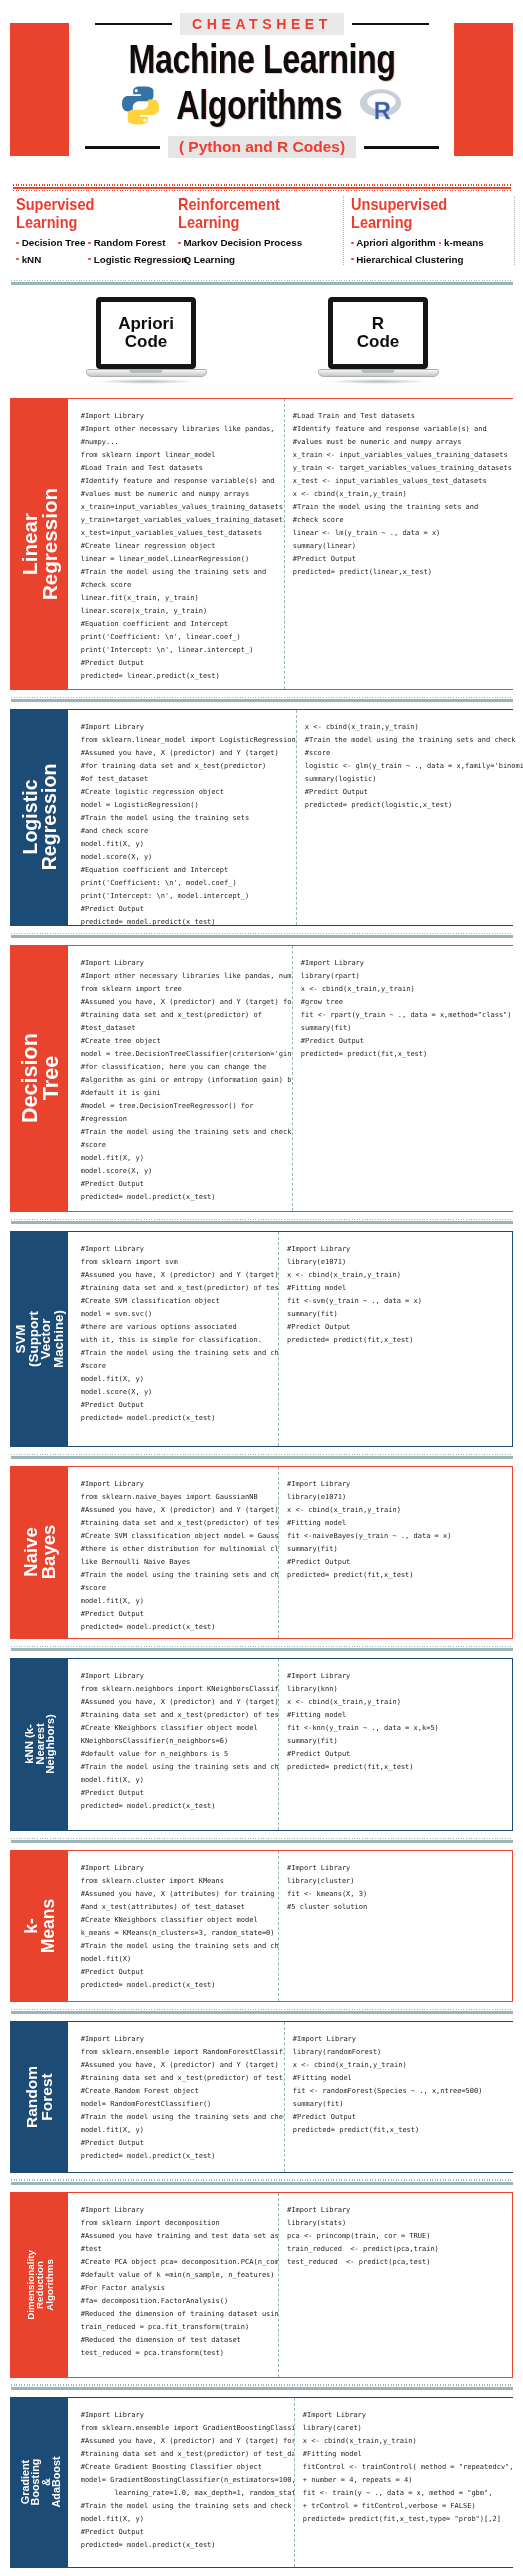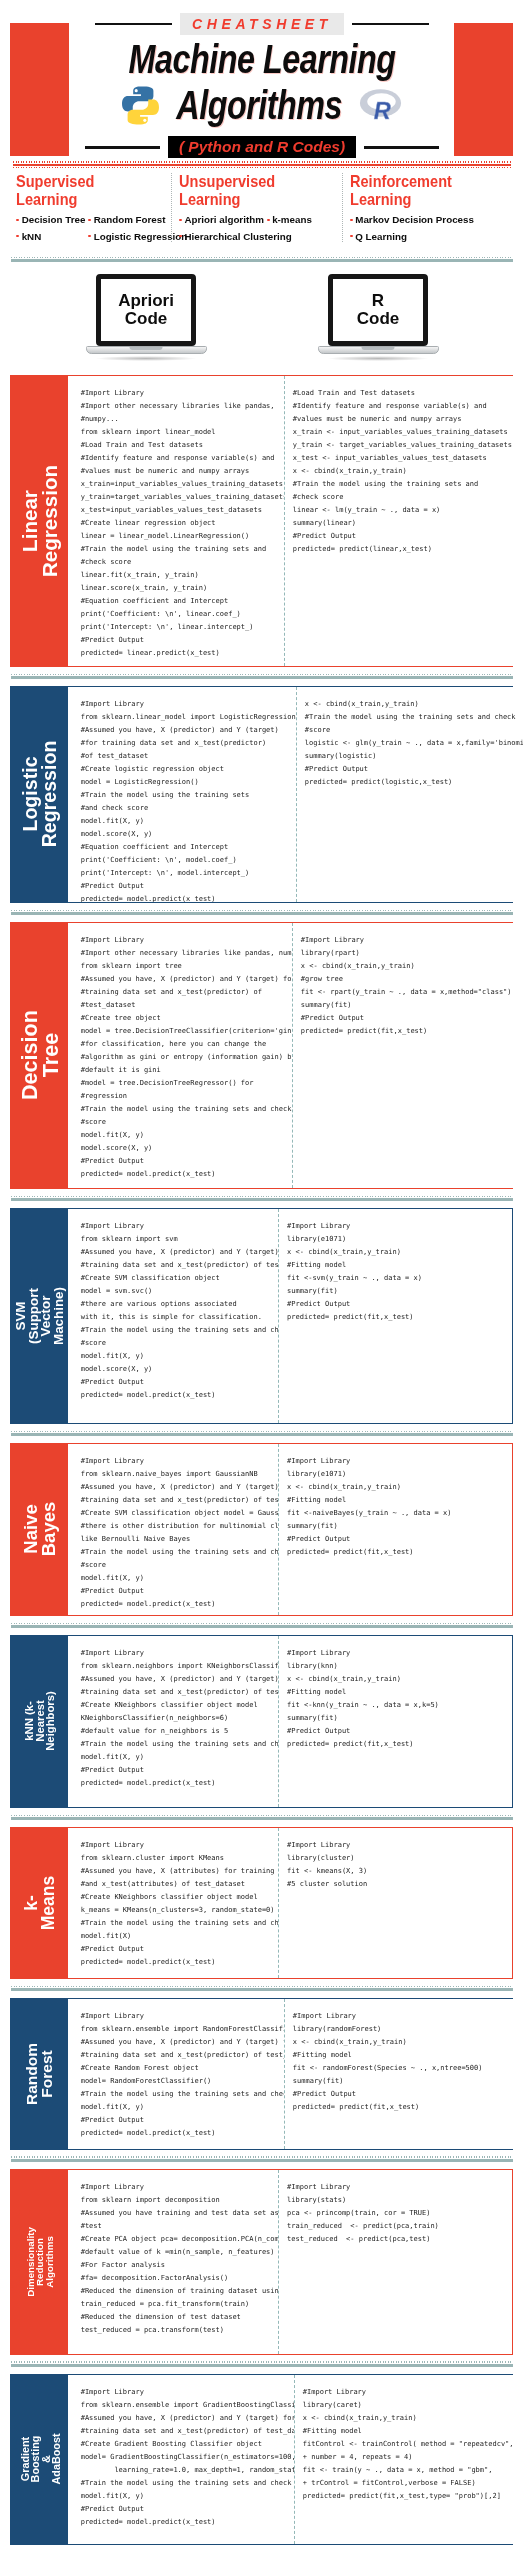--- a/index.html
+++ b/index.html
@@ -1,37 +1,37 @@
 <!DOCTYPE html>
 <html style="font-size:8.2px"><head>
 <meta charset="utf-8">
 <style>
   * { margin:0; padding:0; box-sizing:border-box; }
   body { background:#fff; font-family:"Liberation Sans", sans-serif; }
   .page { position:relative; width:524px; height:2688px; margin:0 auto; background:#fff; overflow:hidden; }
 
   
-  .header { position:relative; height:161px; margin-bottom:0;font-style:italic; }
+  .header { position:relative; height:161px; margin-bottom:23px; }
   .red-rect { position:absolute; top:23px; width:59px; height:133px; background:#E9422D; }
   .red-rect.left { left:10.3px; }
   .red-rect.right { right:11.3px; }
   .kicker-row { display:flex; align-items:center; justify-content:center; padding-top:13.4px; gap:7.2px; }
   .kicker-line { width:77px; height:2.6px; background:#111; }
   .kicker-box { background:#e9e9e9; padding:2.6px 12.4px; }
   .kicker-text { color:#F03C2E; font-size:14px; font-weight:900; letter-spacing:4.6px; }
   .big-title { text-align:center; font-weight:900; color:#0d0d0d; font-size:34px; letter-spacing:-0.5px;
                transform:scale(0.95,1.18); transform-origin:center; line-height:1.0;
                text-shadow:1px 1px 0 rgba(240,60,46,.28); }
   .title-row1 { margin-top:7.2px; }
   .title-row2 { display:flex; align-items:center; justify-content:center; gap:10px; margin-top:8.2px; }
   .logo-py { width:43px; height:43px; }
   .logo-r  { width:49px; height:39px; }
   .subtitle-row { display:flex; align-items:center; justify-content:center; gap:7.2px; margin-top:9.3px; }
   .sub-line { width:75px; height:2.6px; background:#111; }
-  .subtitle-box { background:#000000; padding:2.1px 11.3px; }
+  .subtitle-box { background:#e5e5e5; padding:2.1px 11.3px; }
   .subtitle-text { color:#F03C2E; font-size:15.5px; font-weight:900; }
 
   
   .red-sep { margin:0 13px 5.2px; }
   .dotrow-red { height:1.5px; background-image:repeating-linear-gradient(90deg,#E9422D 0 1px,transparent 1px 2.6px); }
   .barrow-red { height:2.1px; background:#E9422D; margin:1px 0; }
   .sep { margin:6.7px 11.3px 7.2px; }
   .sep-dots { height:1.5px; background-image:repeating-linear-gradient(90deg,#9cb6b6 0 1px,transparent 1px 2.6px); }
   .sep-bar { height:2.6px; background:#9ab5b5; margin-top:1px; }
 
@@ -146,47 +146,47 @@
           <div class="type-item">
               <span class="dot"></span>
               <span>kNN</span>
             </div>
           <div class="type-item">
               <span class="dot"></span>
               <span>Logistic Regression</span>
             </div>
         </div>
       </div>
+      <div class="type-col c3">
+        <div class="type-header">Reinforcement Learning</div>
+        <div class="type-items one-col">
+          <div class="type-item">
+              <span class="dot"></span>
+              <span>Markov Decision Process</span>
+            </div>
+          <div class="type-item">
+              <span class="dot"></span>
+              <span>Q Learning</span>
+            </div>
+        </div>
+      </div>
       <div class="type-col c2">
         <div class="type-header">Unsupervised Learning</div>
         <div class="type-items">
           <div class="type-item">
               <span class="dot"></span>
               <span>Apriori algorithm</span>
             </div>
           <div class="type-item">
               <span class="dot"></span>
               <span>k-means</span>
             </div>
           <div class="type-item span2">
               <span class="dot"></span>
               <span>Hierarchical Clustering</span>
-            </div>
-        </div>
-      </div>
-      <div class="type-col c3">
-        <div class="type-header">Reinforcement Learning</div>
-        <div class="type-items one-col">
-          <div class="type-item">
-              <span class="dot"></span>
-              <span>Markov Decision Process</span>
-            </div>
-          <div class="type-item">
-              <span class="dot"></span>
-              <span>Q Learning</span>
             </div>
         </div>
       </div>
     </div>
   </div>
 
   <div class="sep">
     <div class="sep-dots"></div>
       <div class="sep-bar"></div>
   </div>

